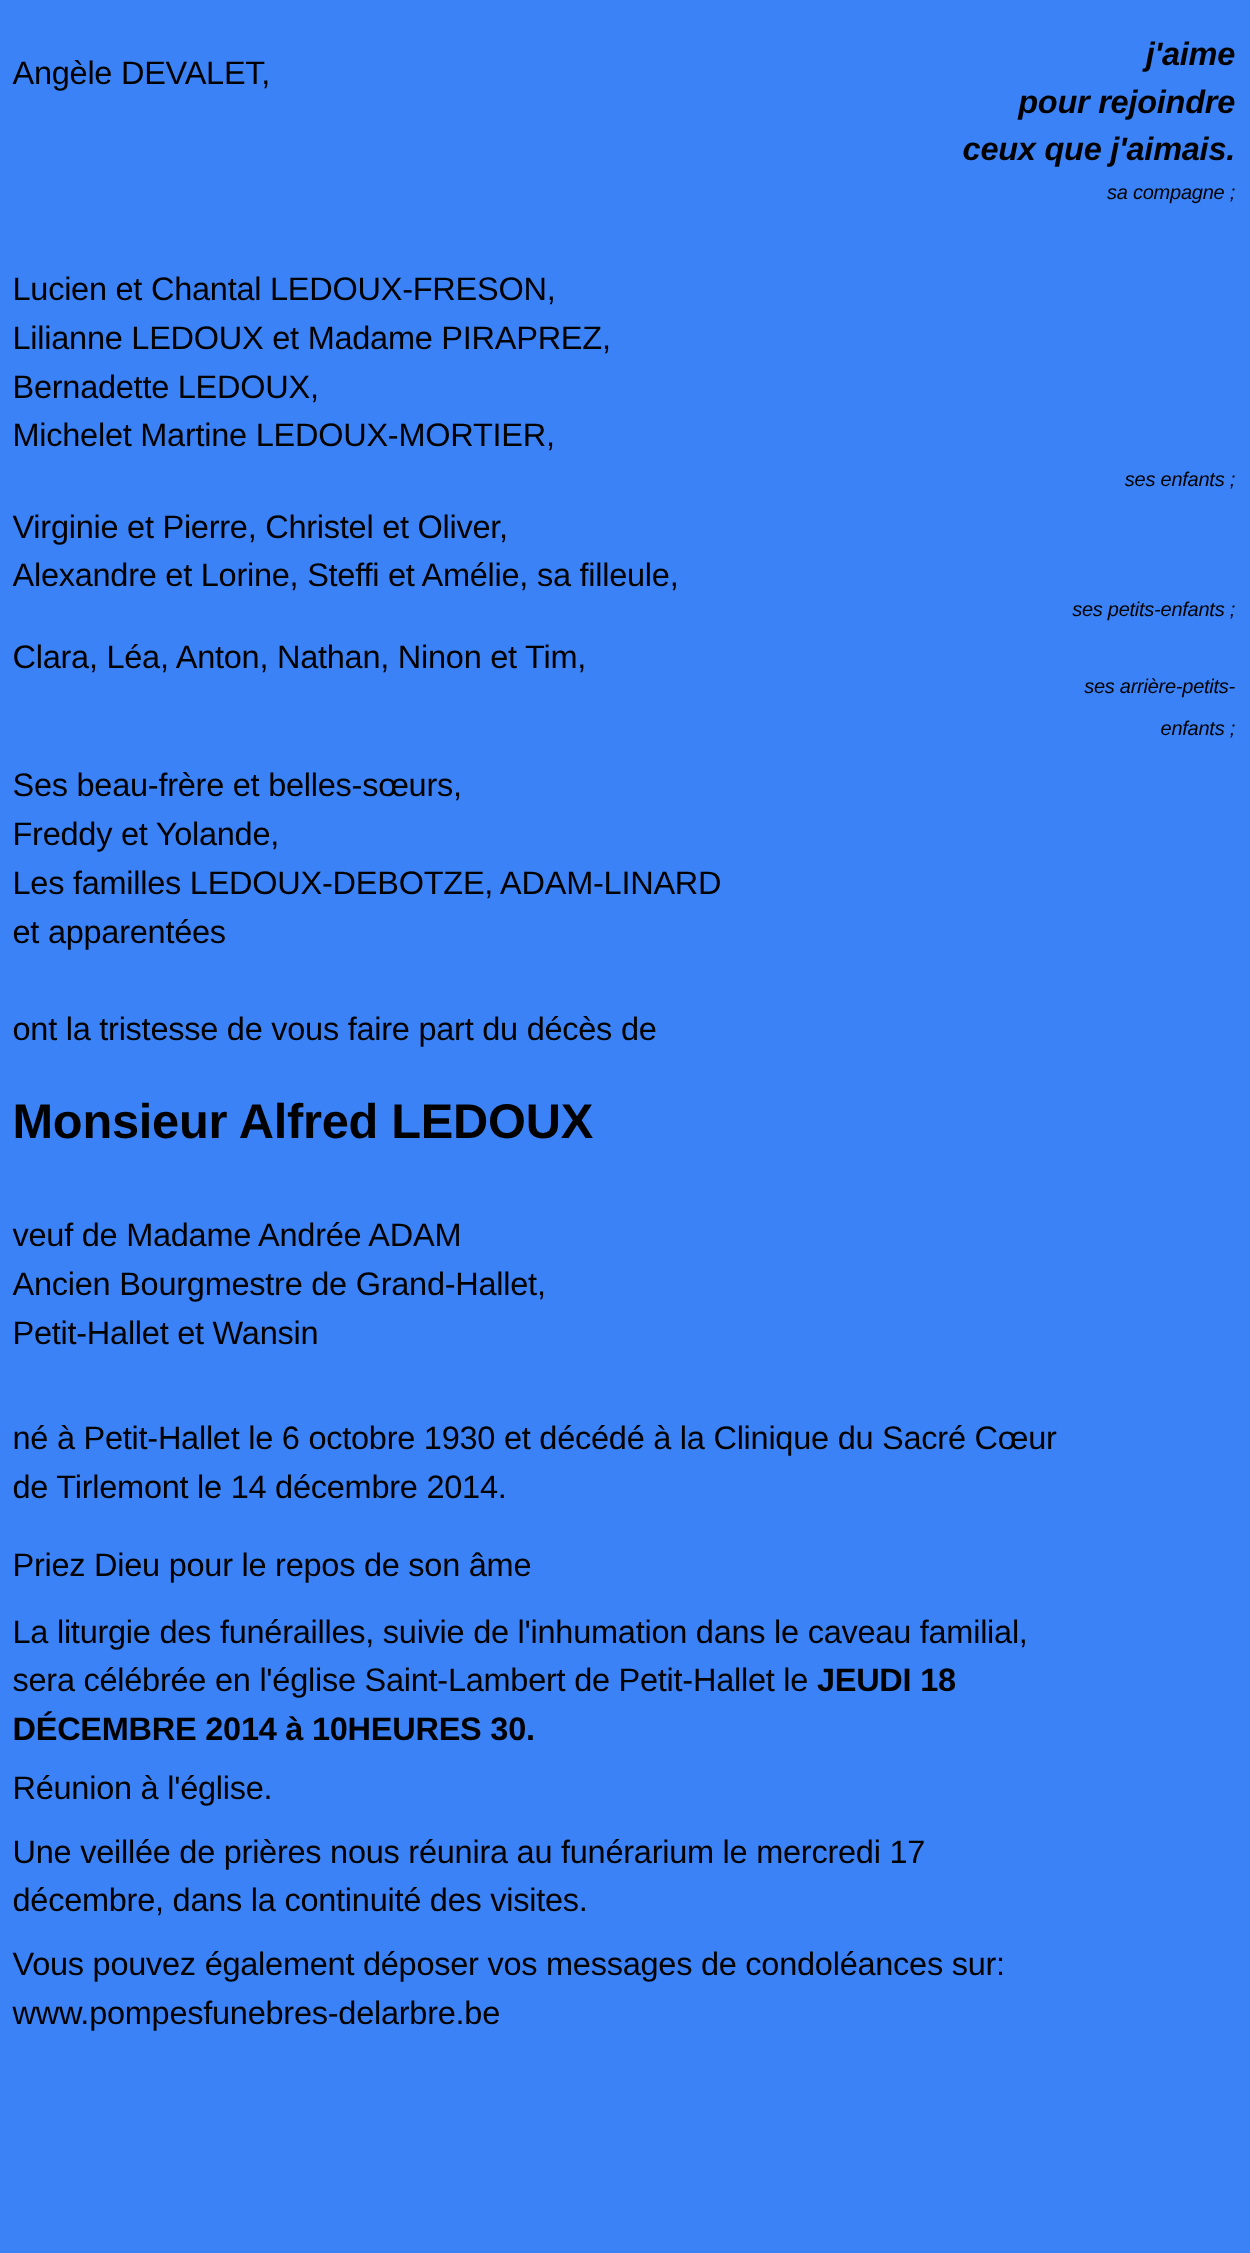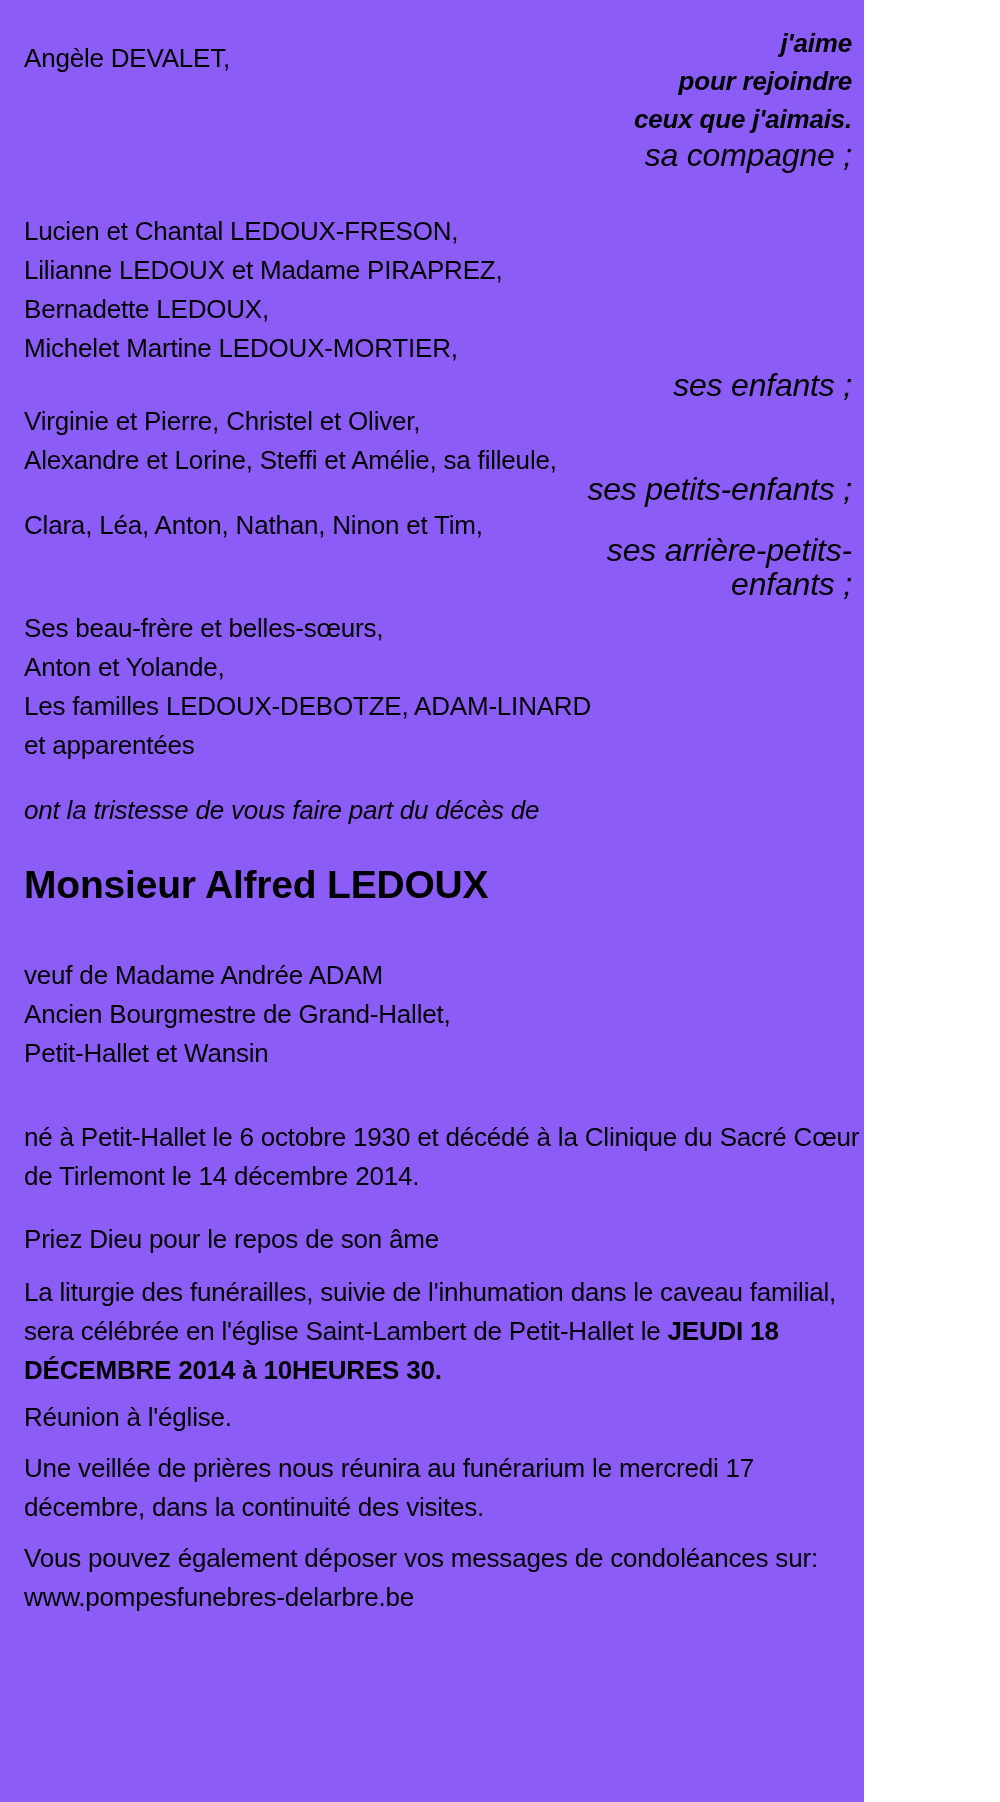--- a/index.html
+++ b/index.html
@@ -3,45 +3,45 @@
 <meta charset="utf-8">
 <style>
   html, body {
     margin: 0;
     padding: 0;
     background: #ffffff;
     color: #000000;
   }
   .page {
     position: relative;
-    width: 864px;
+    width: 1000px;
     height: 1802px;
     box-sizing: border-box;
-    padding: 0 12px 0 24px;
-    background: #8b5cf6;
+    padding: 0 12px 0 10px;
+    background: #3b82f6;
     font-family: "Liberation Sans", "DejaVu Sans", sans-serif;
     font-size: 26px;
     letter-spacing: -0.2px;
     overflow: hidden;
   }
   .line { line-height: 39px; white-space: nowrap; }
 
   
   .header { position: relative; height: 212px; }
   .companion-name { position: absolute; left: 0; top: 39px; line-height: 38px; white-space: nowrap; }
   .epitaph { position: absolute; right: 0; top: 24px; text-align: right; }
   .epitaph .q-line { font-weight: bold; font-style: italic; line-height: 38px; white-space: nowrap; }
-  .relation { font-style: italic; font-size: 32px; line-height: 34px; text-align: right; white-space: nowrap; }
+  .relation { font-style: italic; font-size: 16px; line-height: 34px; text-align: right; white-space: nowrap; }
 
   
   .names-children        { margin-top: 0; }
   .relation-grandch      { margin-top: -8px; }
   .relation-greatgrandch { margin-top: -12px; }
   .names-family          { margin-top: 8px; }
-  .announcement          { margin-top: 26px; font-style: italic; }
+  .announcement          { margin-top: 39px; }
   .deceased-title {
     margin: 28px 0 0 0;
     font-size: 39px;
     font-weight: bold;
     line-height: 54px;
     white-space: nowrap;
   }
   .deceased-details { margin-top: 44px; }
   .par-birth     { margin-top: 45px; }
   .par-prayer    { margin-top: 24px; }
@@ -82,21 +82,21 @@
   <div class="relation relation-grandch">ses petits-enfants ;</div>
 
   <div class="line">Clara, Léa, Anton, Nathan, Ninon et Tim,</div>
   <div class="relation-greatgrandch">
     <div class="relation">ses arrière-petits-</div>
     <div class="relation">enfants ;</div>
   </div>
 
   <div class="names-family">
     <div class="line">Ses beau-frère et belles-sœurs,</div>
-    <div class="line">Anton et Yolande,</div>
+    <div class="line">Freddy et Yolande,</div>
     <div class="line">Les familles LEDOUX-DEBOTZE, ADAM-LINARD</div>
     <div class="line">et apparentées</div>
   </div>
 
   <div class="line announcement">ont la tristesse de vous faire part du décès de</div>
 
   <div class="deceased-title">Monsieur Alfred LEDOUX</div>
   <div class="deceased-details">
     <div class="line">veuf de Madame Andrée ADAM</div>
     <div class="line">Ancien Bourgmestre de Grand-Hallet,</div>

